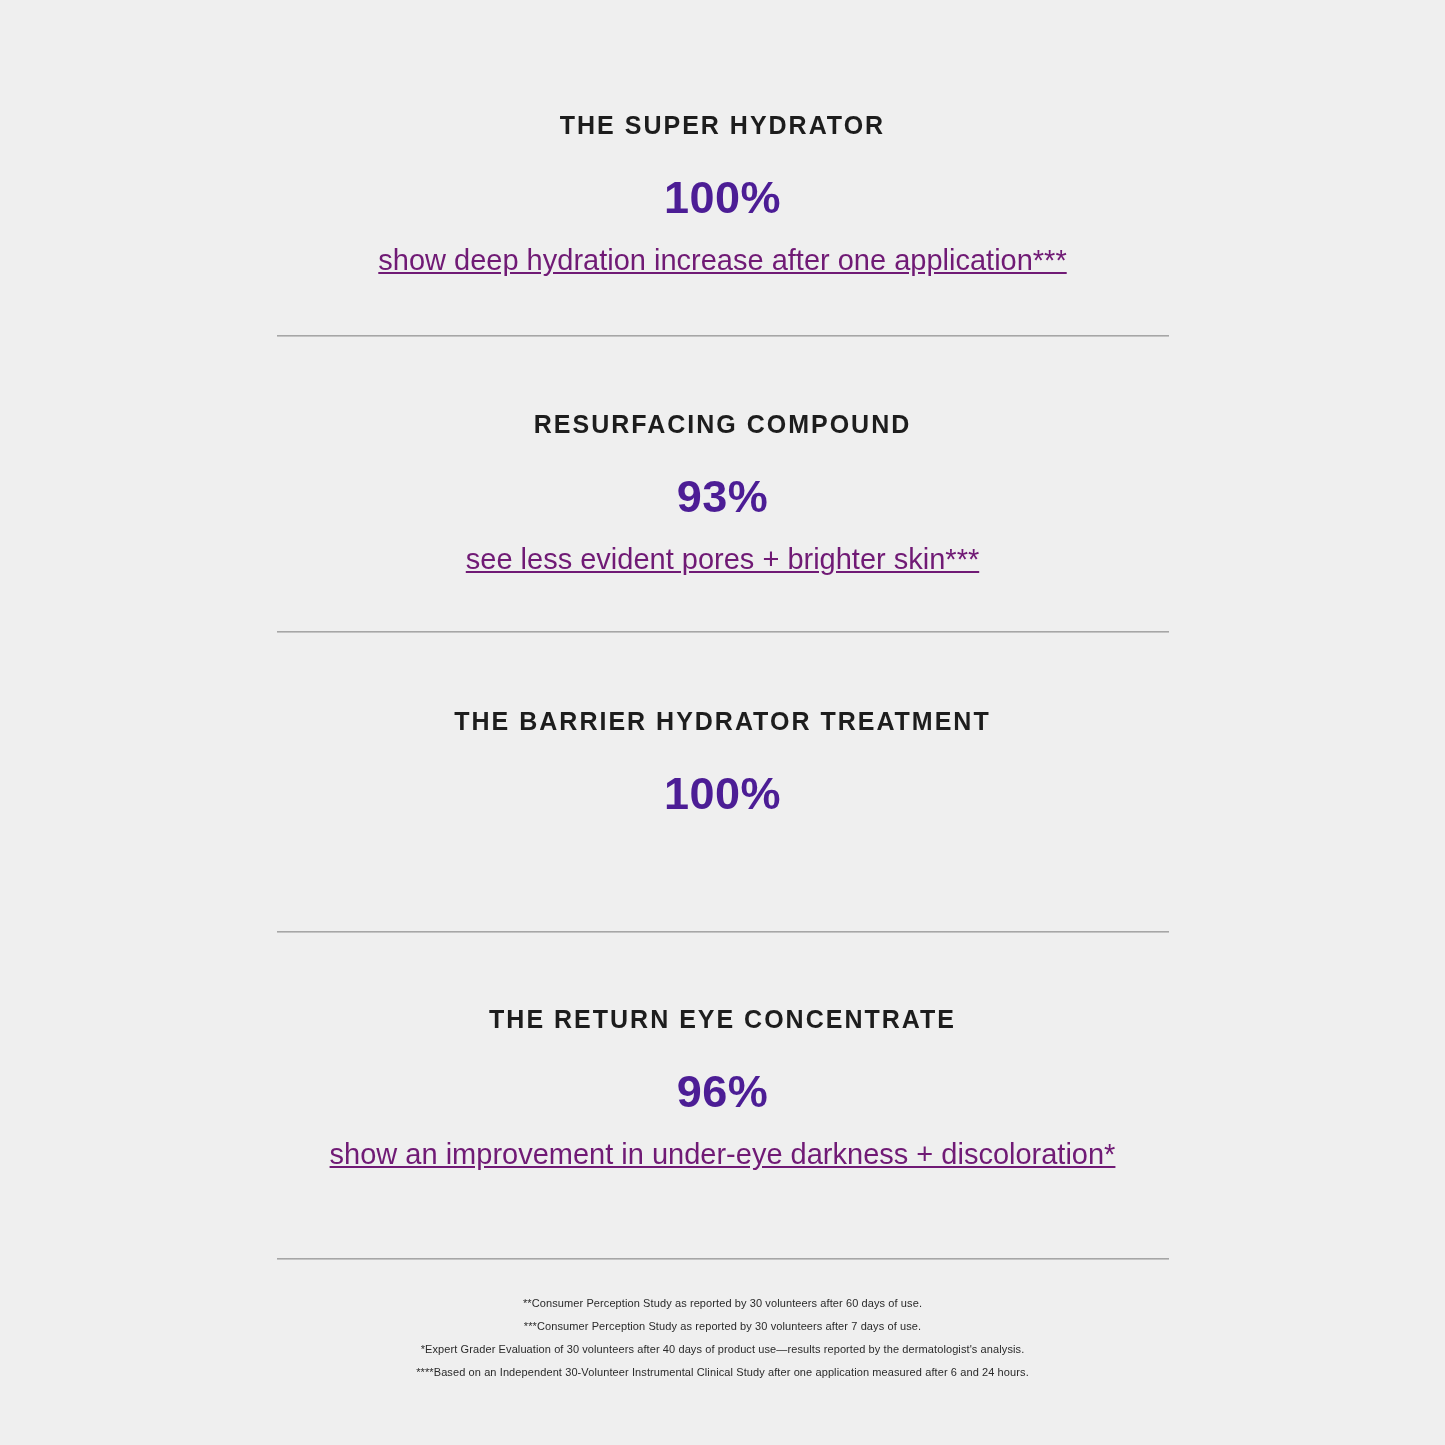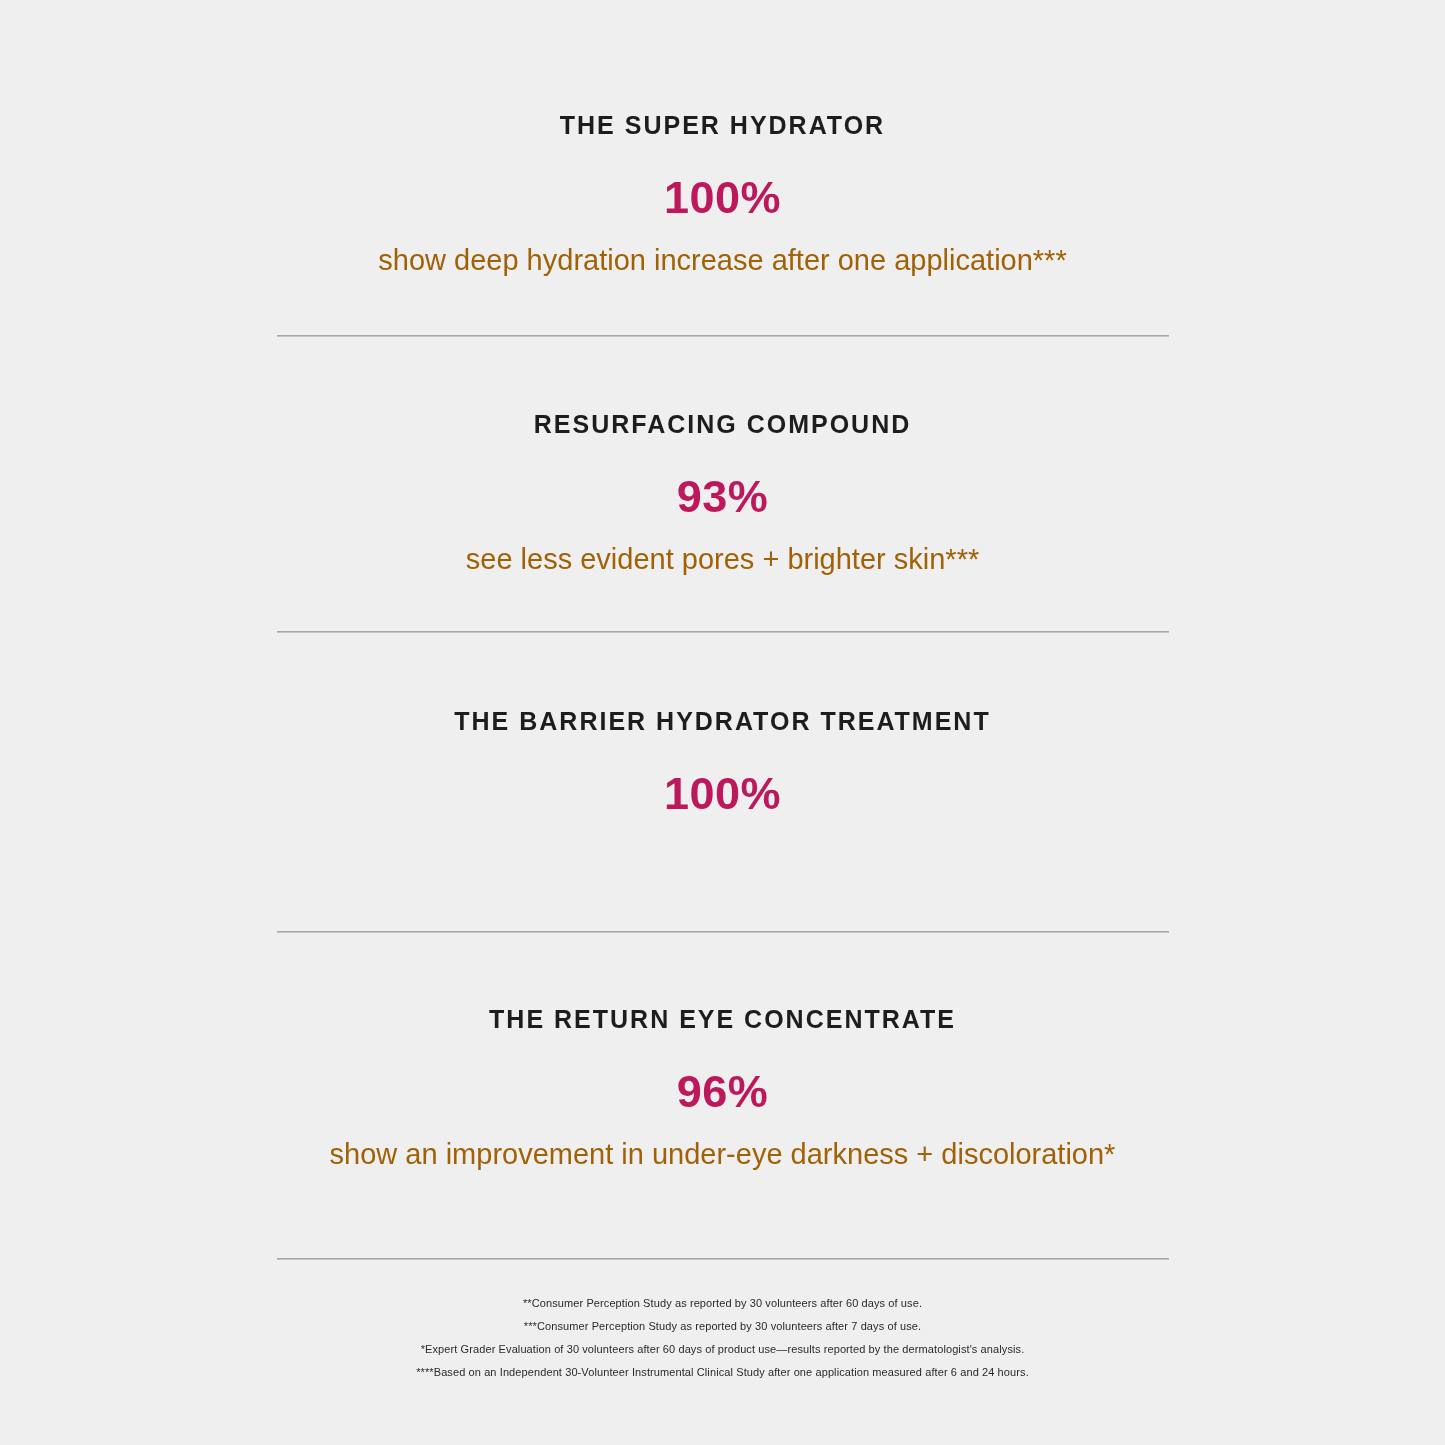--- a/index.html
+++ b/index.html
@@ -35,28 +35,29 @@
     letter-spacing: 2px;
     line-height: 26px;
     color: #1d1d1d;
   }
   .claim-stat {
     margin: 36px 0 0 0;
     font-size: 45px;
     font-weight: 700;
     line-height: 47px;
     letter-spacing: 0.5px;
-    color: #be185d;
+    color: #4c1d95;
   }
   .claim-desc {
     margin: 24px 0 0 0;
     font-size: 29px;
     font-weight: 400;
     line-height: 30px;
-    color: #a16207;
+    color: #701a75;
+    text-decoration: underline;
   }
   hr.divider {
     border: 0;
     margin: 0 auto;
     width: 892px;
     height: 2px;
     background: linear-gradient(to bottom, #979797, #d2d2d2);
   }
   .footnotes {
     box-sizing: border-box;
@@ -104,17 +105,17 @@
     <h2 class="claim-title">THE RETURN EYE CONCENTRATE</h2>
     <div class="claim-stat">96%</div>
     <p class="claim-desc">show an improvement in under-eye darkness + discoloration*</p>
   </section>
 
   <hr class="divider">
 
   <footer class="footnotes">
     <p class="footnote">**Consumer Perception Study as reported by 30 volunteers after 60 days of use.</p>
     <p class="footnote">***Consumer Perception Study as reported by 30 volunteers after 7 days of use.</p>
-    <p class="footnote">*Expert Grader Evaluation of 30 volunteers after 60 days of product use—results reported by the dermatologist's analysis.</p>
+    <p class="footnote">*Expert Grader Evaluation of 30 volunteers after 40 days of product use—results reported by the dermatologist's analysis.</p>
     <p class="footnote">****Based on an Independent 30-Volunteer Instrumental Clinical Study after one application measured after 6 and 24 hours.</p>
   </footer>
 
 </div>
 
 </body></html>

